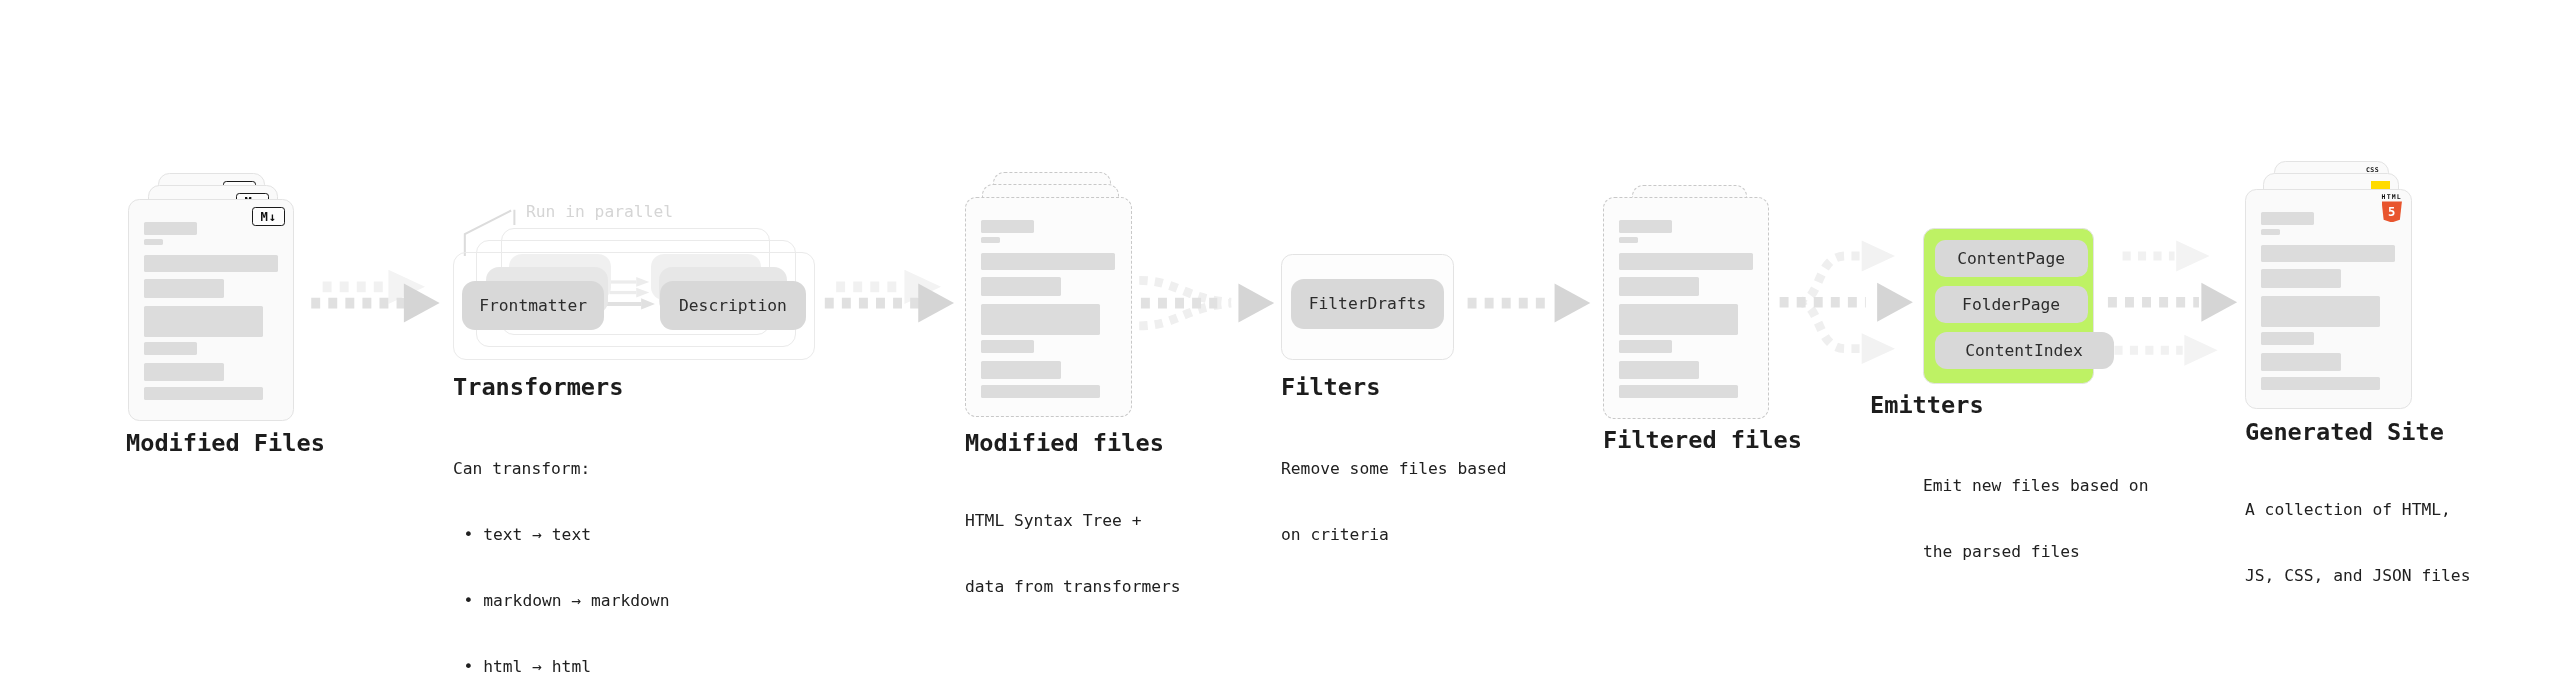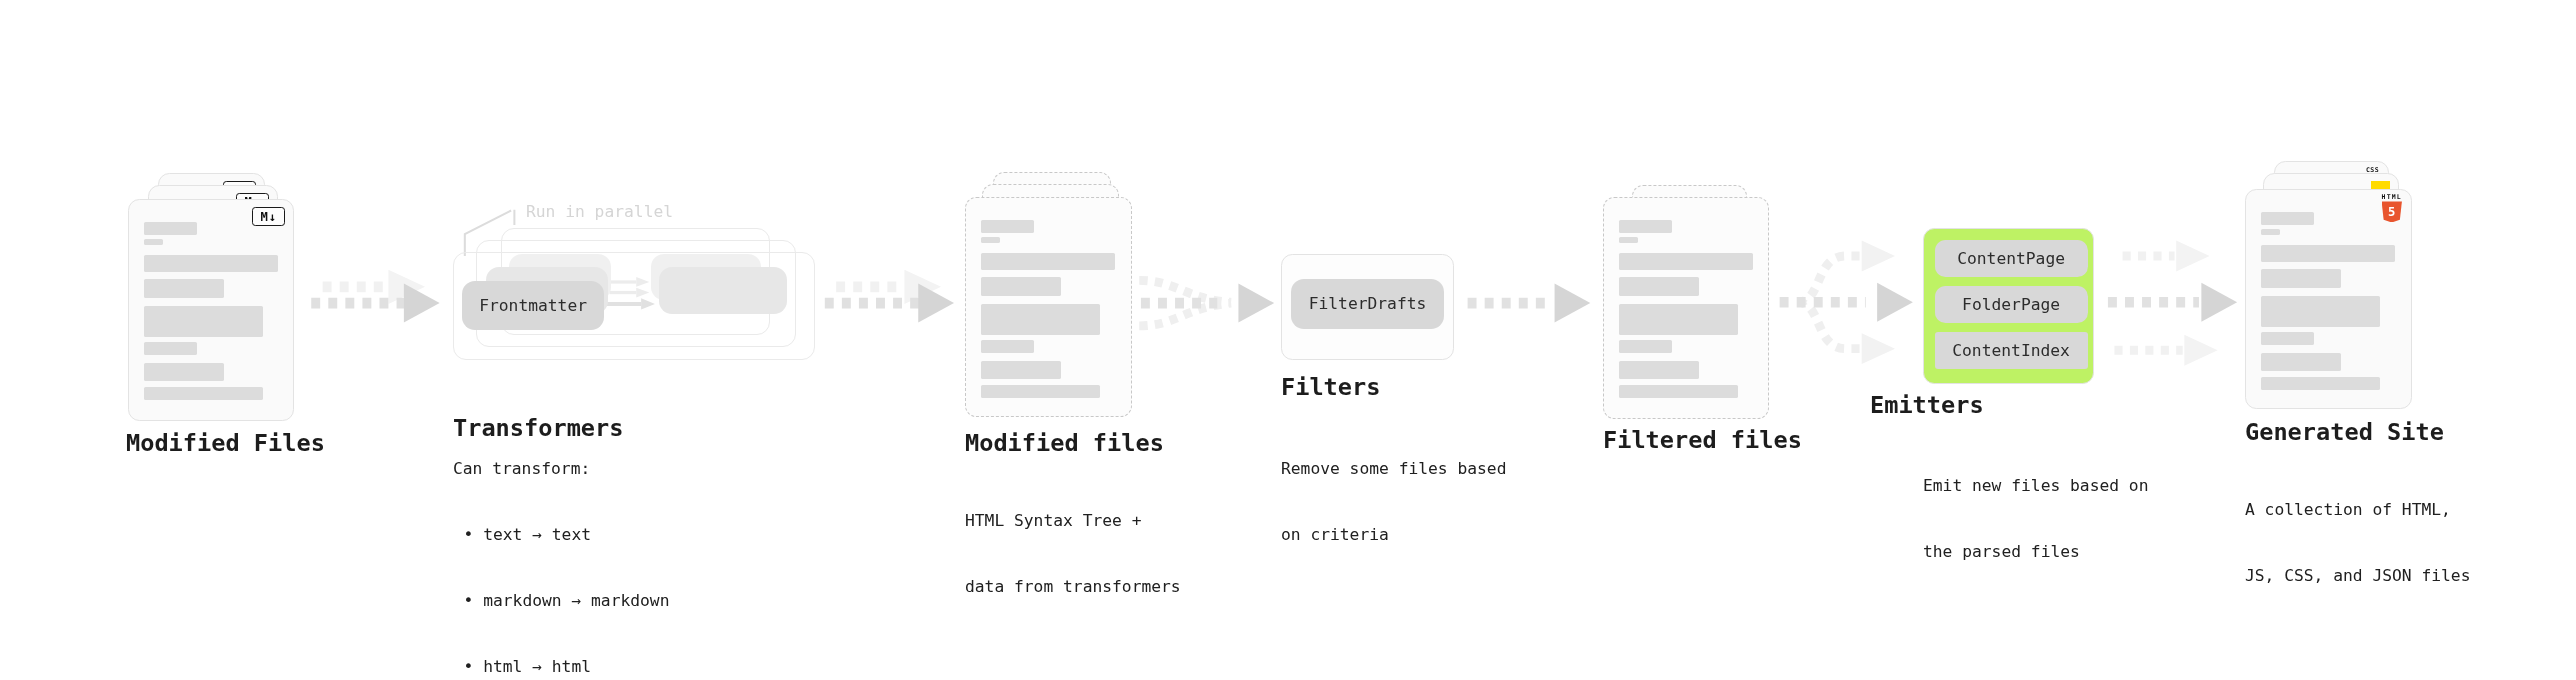--- a/index.html
+++ b/index.html
@@ -135,23 +135,24 @@
     <div class="obox" style="left:501px;top:228px;width:269px;height:107px;">
       <div class="pill g2" style="left:7.3px;top:25px;width:102px;height:46px;"></div>
       <div class="pill g2" style="right:8.1px;top:25px;width:110px;height:46px;"></div>
     </div>
     <div class="obox" style="left:476px;top:240px;width:320px;height:107px;">
       <div class="pill g1" style="left:9px;top:26px;width:122px;height:47px;"></div>
       <div class="pill g1" style="right:8.1px;top:26px;width:128px;height:47px;"></div>
     </div>
     <div class="obox" style="left:453px;top:252px;width:362px;height:108px;">
       <div class="pill" style="left:8.1px;top:28.4px;width:142px;height:49px;">Frontmatter</div>
-    </div>
-
-    <div class="title" style="left:453px;top:376px;margin-top:41px;">Transformers</div>
+      <div class="pill" style="right:8.1px;top:28.4px;width:146px;height:49px;">Description</div>
+    </div>
+
+    <div class="title" style="left:453px;top:376px;">Transformers</div>
     <div class="body" style="left:453px;top:414px;">
       <div>Can transform:</div>
       <div class="bullet">• text → text</div>
       <div class="bullet">• markdown → markdown</div>
       <div class="bullet">• html → html</div>
     </div>
   </div>
 
   <div class="group">
     <div class="card dashed" style="left:993px;top:172px;width:118px;height:210px;"></div>
@@ -196,21 +197,21 @@
         <div style="margin-top: 7.3px; width: 80px; height: 18.7px; background: rgb(220, 220, 220); border-radius: 1.6px;"></div>
         <div style="margin-top: 5.7px; width: 119px; height: 13px; background: rgb(220, 220, 220); border-radius: 1.6px;"></div>
       </div>
     <div class="title" style="left:1603px;top:429px;">Filtered files</div>
   </div>
 
   <div class="group">
     <div class="card" style="left:1923px;top:228px;width:171px;height:156px;background:#bef264;">
       <div class="pill" style="left:10.6px;top:10.6px;width:153px;height:37px;border-radius:10.6px;">ContentPage</div>
       <div class="pill" style="left:10.6px;top:57px;width:153px;height:37px;border-radius:10.6px;">FolderPage</div>
-      <div class="pill" style="left:10.6px;top:103px;width:153px;height:37px;border-radius:3px;text-align:center;">ContentIndex</div>
+      <div class="pill" style="left:10.6px;top:103px;width:179px;height:37px;border-radius:12px;text-align:center;">ContentIndex</div>
     </div>
     <div class="title" style="left:1870px;top:394px;">Emitters</div>
     <div class="body" style="left:1923px;top:431px;">
       <div>Emit new files based on</div>
       <div>the parsed files</div>
     </div>
   </div>
 
   <div class="group">
     <div class="card" style="left:2274px;top:161px;width:115px;height:211px;">

